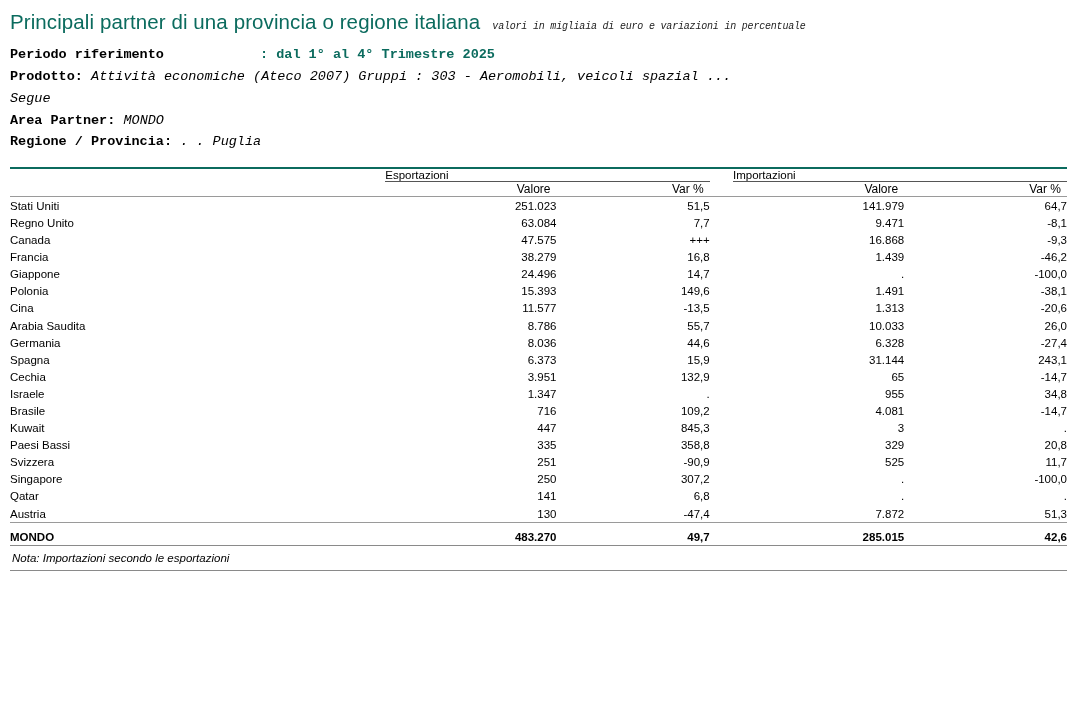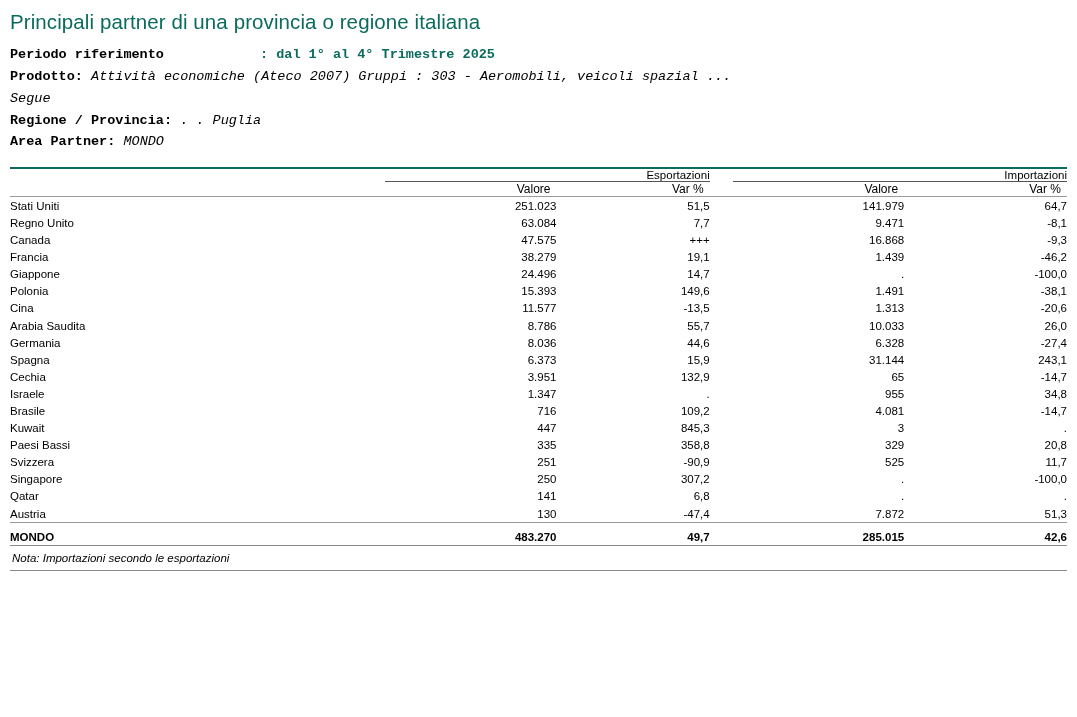--- a/index.html
+++ b/index.html
@@ -95,21 +95,21 @@
   .rule-thin td {
     border-top: 1px solid #9a9a9a;
     height: 0;
     line-height: 0;
     font-size: 0;
   }
 
   .grp-row th {
     font-size: 11.5px;
     font-weight: bold;
-    text-align: right;
+    text-align: left;
     padding: 9px 0 7px 0;
   }
   .grp-underline {
     border-bottom: 1.2px solid #555555;
   }
   .sub-row th {
     font-size: 12px;
     font-weight: bold;
     padding: 9px 0 8px 0;
     text-align: right;
@@ -145,39 +145,40 @@
     margin-top: 6px;
   }
 </style>
 </head>
 <body>
 
 <div class="page">
 
   <div class="title-row">
     <div class="main-title">Principali partner di una provincia o regione italiana</div>
+    <div class="subtitle-note">valori in migliaia di euro e variazioni in percentuale</div>
   </div>
 
   <div class="meta">
     <div class="meta-line">
       <span class="lbl colon-col">Periodo riferimento</span><span class="val-green">:</span>
       <span class="val-green">dal 1° al 4° Trimestre 2025</span>
     </div>
     <div class="meta-line">
       <span class="lbl">Prodotto:</span>
       <span class="val-it">Attività economiche (Ateco 2007) Gruppi : 303 - Aeromobili, veicoli spazial ...</span>
     </div>
     <div class="segue">Segue</div>
     <div class="meta-line">
+      <span class="lbl">Area Partner:</span>
+      <span class="val-it">MONDO</span>
+    </div>
+    <div class="meta-line">
       <span class="lbl">Regione / Provincia:</span>
       <span class="val-it">. . Puglia</span>
-    </div>
-    <div class="meta-line">
-      <span class="lbl">Area Partner:</span>
-      <span class="val-it">MONDO</span>
     </div>
   </div>
 
   <div class="table-wrap">
     <table class="data">
       <colgroup>
         <col class="c-name">
           <col class="c-ev">
           <col class="c-evp">
           <col class="c-gap">
@@ -227,21 +228,21 @@
             <td class="name">Canada</td>
             <td class="num">47.575</td>
             <td class="num">+++</td>
             <td class=""></td>
             <td class="num">16.868</td>
             <td class="num">-9,3</td>
           </tr>
           <tr>
             <td class="name">Francia</td>
             <td class="num">38.279</td>
-            <td class="num">19,1</td>
+            <td class="num">16,8</td>
             <td class=""></td>
             <td class="num">1.439</td>
             <td class="num">-46,2</td>
           </tr>
           <tr>
             <td class="name">Giappone</td>
             <td class="num">24.496</td>
             <td class="num">14,7</td>
             <td class=""></td>
             <td class="num">.</td>

